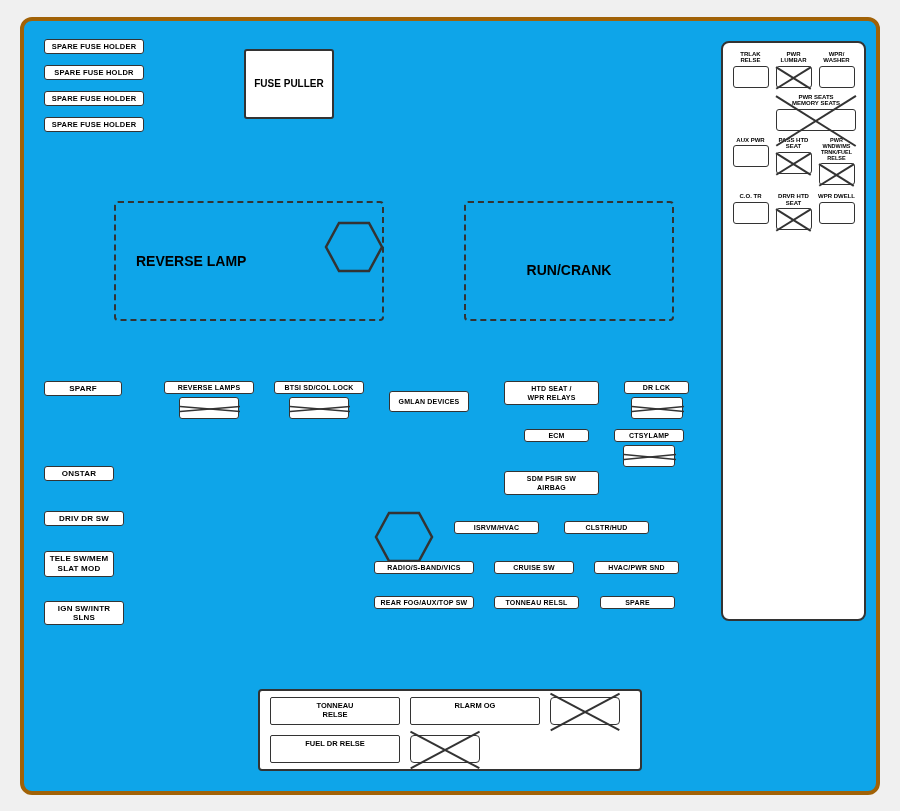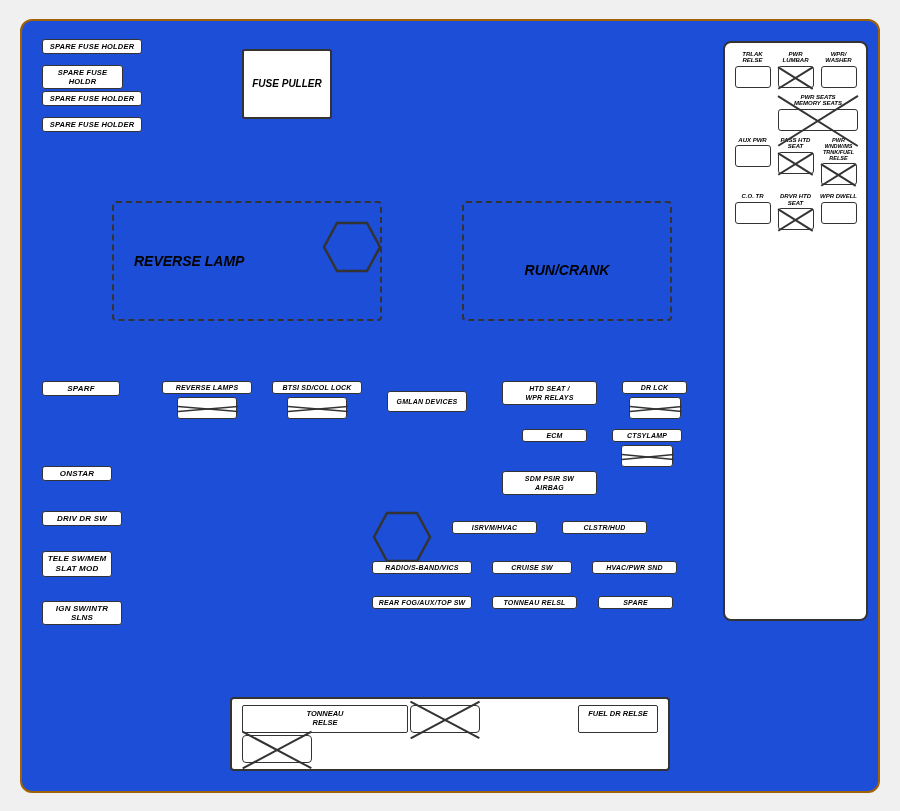--- a/index.html
+++ b/index.html
@@ -6,28 +6,27 @@
     body {
       background: #f0f0f0;
       font-family: Arial, sans-serif;
       width: 900px;
       min-height: 811px;
       display: flex;
       justify-content: center;
       align-items: center;
     }
     .main-container {
-      background: #1d4ed8;
-      border: 2px solid #a16207;
+      background: #0ea5e9;
+      border: 4px solid #a16207;
       border-radius: 12px;
       width: 860px;
       min-height: 760px;
       position: relative;
       padding: 10px;
-      font-style: italic;
     }
     .fuse-box {
       position: relative;
       width: 100%;
       min-height: 750px;
     }
 
     
     .fuse-label {
       border: 1.5px solid #333;
@@ -117,22 +116,22 @@
       bottom: 10px;
       left: 50%;
       transform: translateX(-50%);
       border: 2px solid #333;
       border-radius: 4px;
       background: #fff;
       padding: 6px 10px;
       display: grid;
       grid-template-columns: 1fr 1fr 80px;
       grid-template-rows: 1fr 1fr;
-      gap: 2px;
-      width: 440px;
+      gap: 10px;
+      width: 384px;
     }
     .bottom-item {
       font-size: 7.5px;
       font-weight: bold;
       border: 1px solid #333;
       border-radius: 2px;
       padding: 3px 5px;
       text-align: center;
     }
     .bottom-fuse {
@@ -172,21 +171,21 @@
       position: relative;
     }
   </style>
 </head>
 <body>
 
 <div class="main-container">
   <div class="fuse-box">
 
     <div class="fuse-label" style="left:10px; top:8px; width:100px; font-size:7.5px;">SPARE FUSE HOLDER</div>
-    <div class="fuse-label" style="left:10px; top:34px; width:81px; font-size:7.5px;">SPARE FUSE HOLDR</div>
+    <div class="fuse-label" style="left:10px; top:34px; width:100px; font-size:7.5px;">SPARE FUSE HOLDR</div>
     <div class="fuse-label" style="left:10px; top:60px; width:100px; font-size:7.5px;">SPARE FUSE HOLDER</div>
     <div class="fuse-label" style="left:10px; top:86px; width:100px; font-size:7.5px;">SPARE FUSE HOLDER</div>
 
     <div style="position:absolute; left:210px; top:18px; width:90px; height:70px; border:2px solid #333; border-radius:3px; background:#fff; display:flex; align-items:center; justify-content:center;">
       <span style="font-size:10px; font-weight:bold; text-align:left; line-height:1.3;">FUSE
 PULLER</span>
     </div>
 
     <div class="dashed-box" style="left:80px; top:170px; width:270px; height:120px;">
       <div style="position:absolute; top:50%; left:20px; transform:translateY(-50%); font-size:14px; font-weight:bold; line-height:1.3;">REVERSE LAMP</div>
@@ -334,19 +333,20 @@
         </div>
         <div class="relay-item">
           <div class="relay-label">WPR DWELL</div>
           <div class="relay-fuse"></div>
         </div>
       </div>
     </div>
 
     <div class="bottom-panel">
       <div class="bottom-item">TONNEAU<br>RELSE</div>
+      <div class="bottom-item">RLARM OG</div>
       <div class="bottom-fuse"></div>
       <div class="bottom-item">FUEL DR RELSE</div>
       <div class="bottom-fuse"></div>
     </div>
 
   </div>
 </div>
 
 </body></html>

